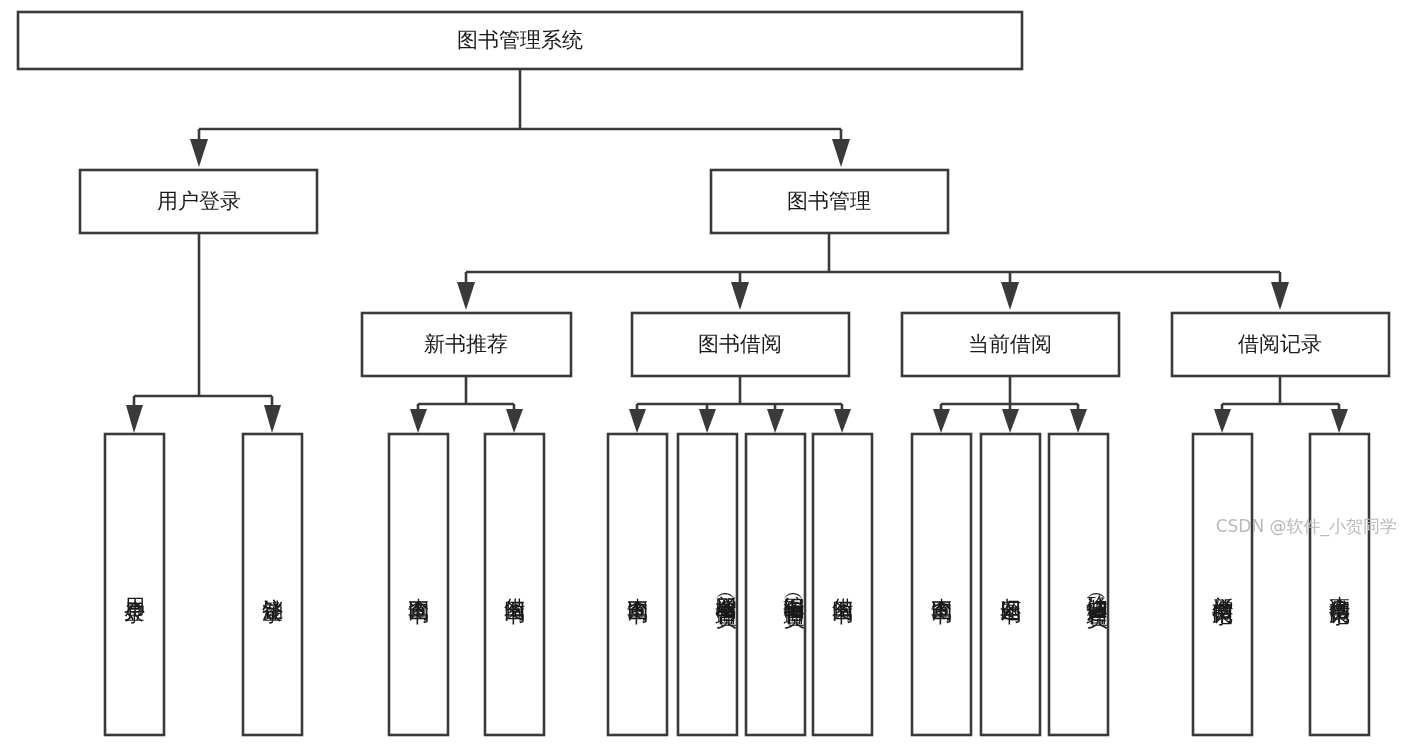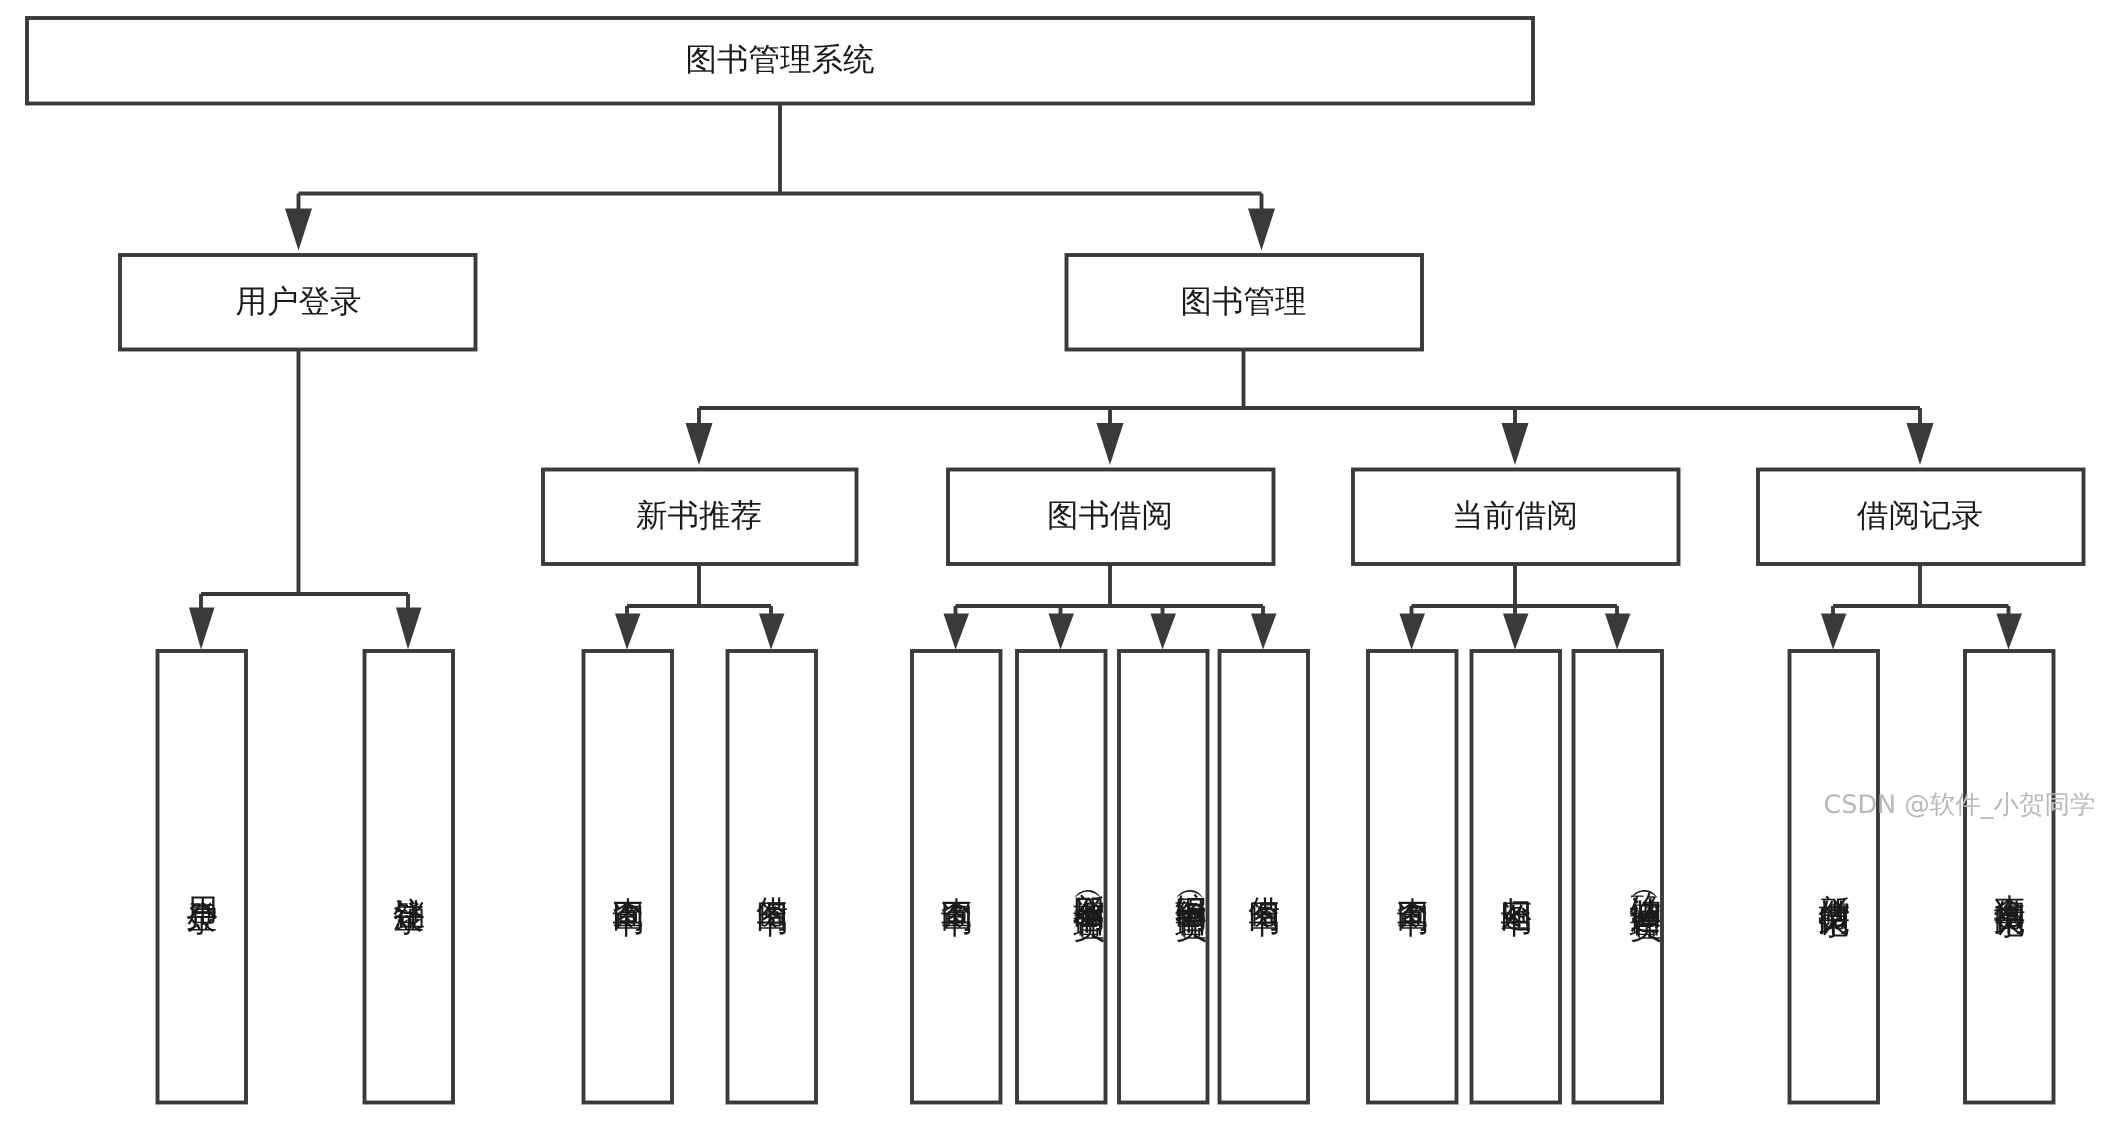--- a/index.html
+++ b/index.html
@@ -60,21 +60,21 @@
     letter-spacing: 2px;
     white-space: nowrap;
     display: flex;
     align-items: center;
     justify-content: center;
     pointer-events: none;
   }
   .watermark {
     position: absolute;
     right: 8px;
-    bottom: 6px;
+    bottom: 16px;
     font-family: "DejaVu Sans", "Liberation Sans", sans-serif;
     font-size: 17px;
     color: #b9b9b9;
     white-space: nowrap;
   }
 </style>
 </head>
 <body>
 
 <div id="diagram-root">

